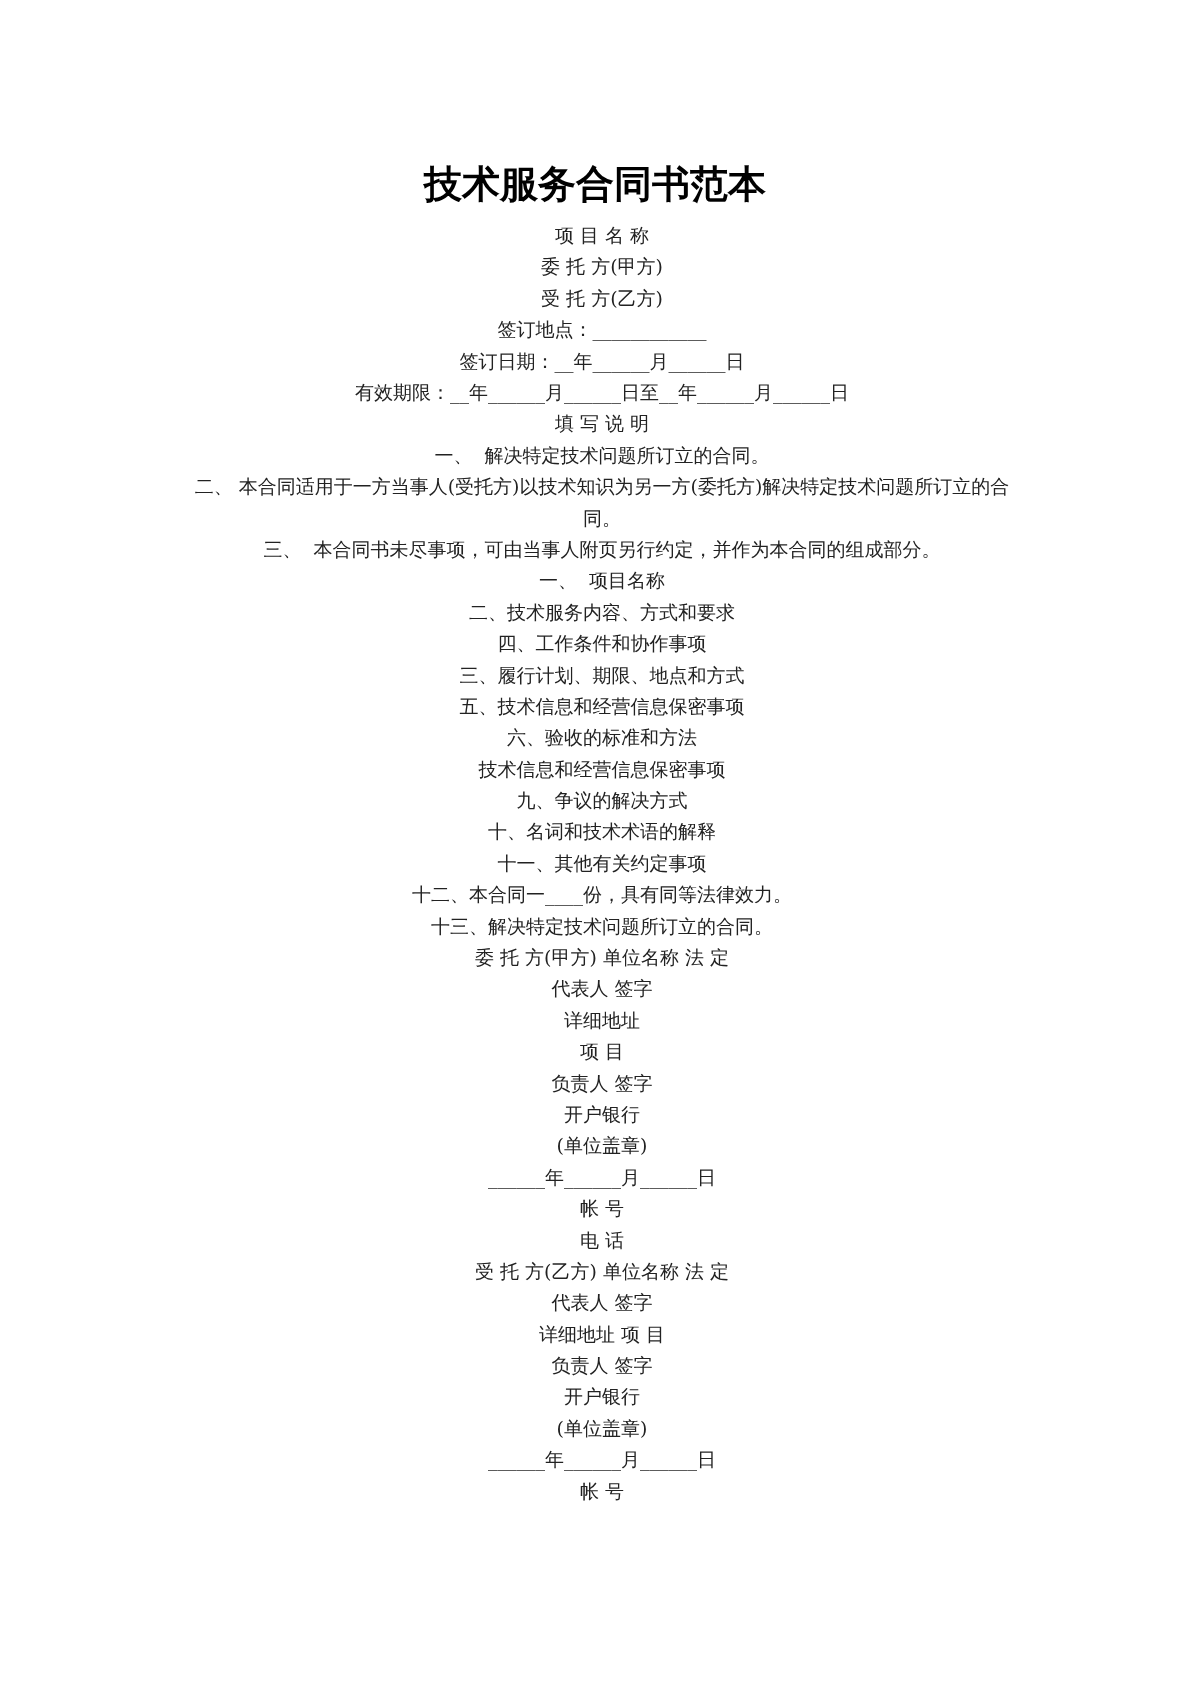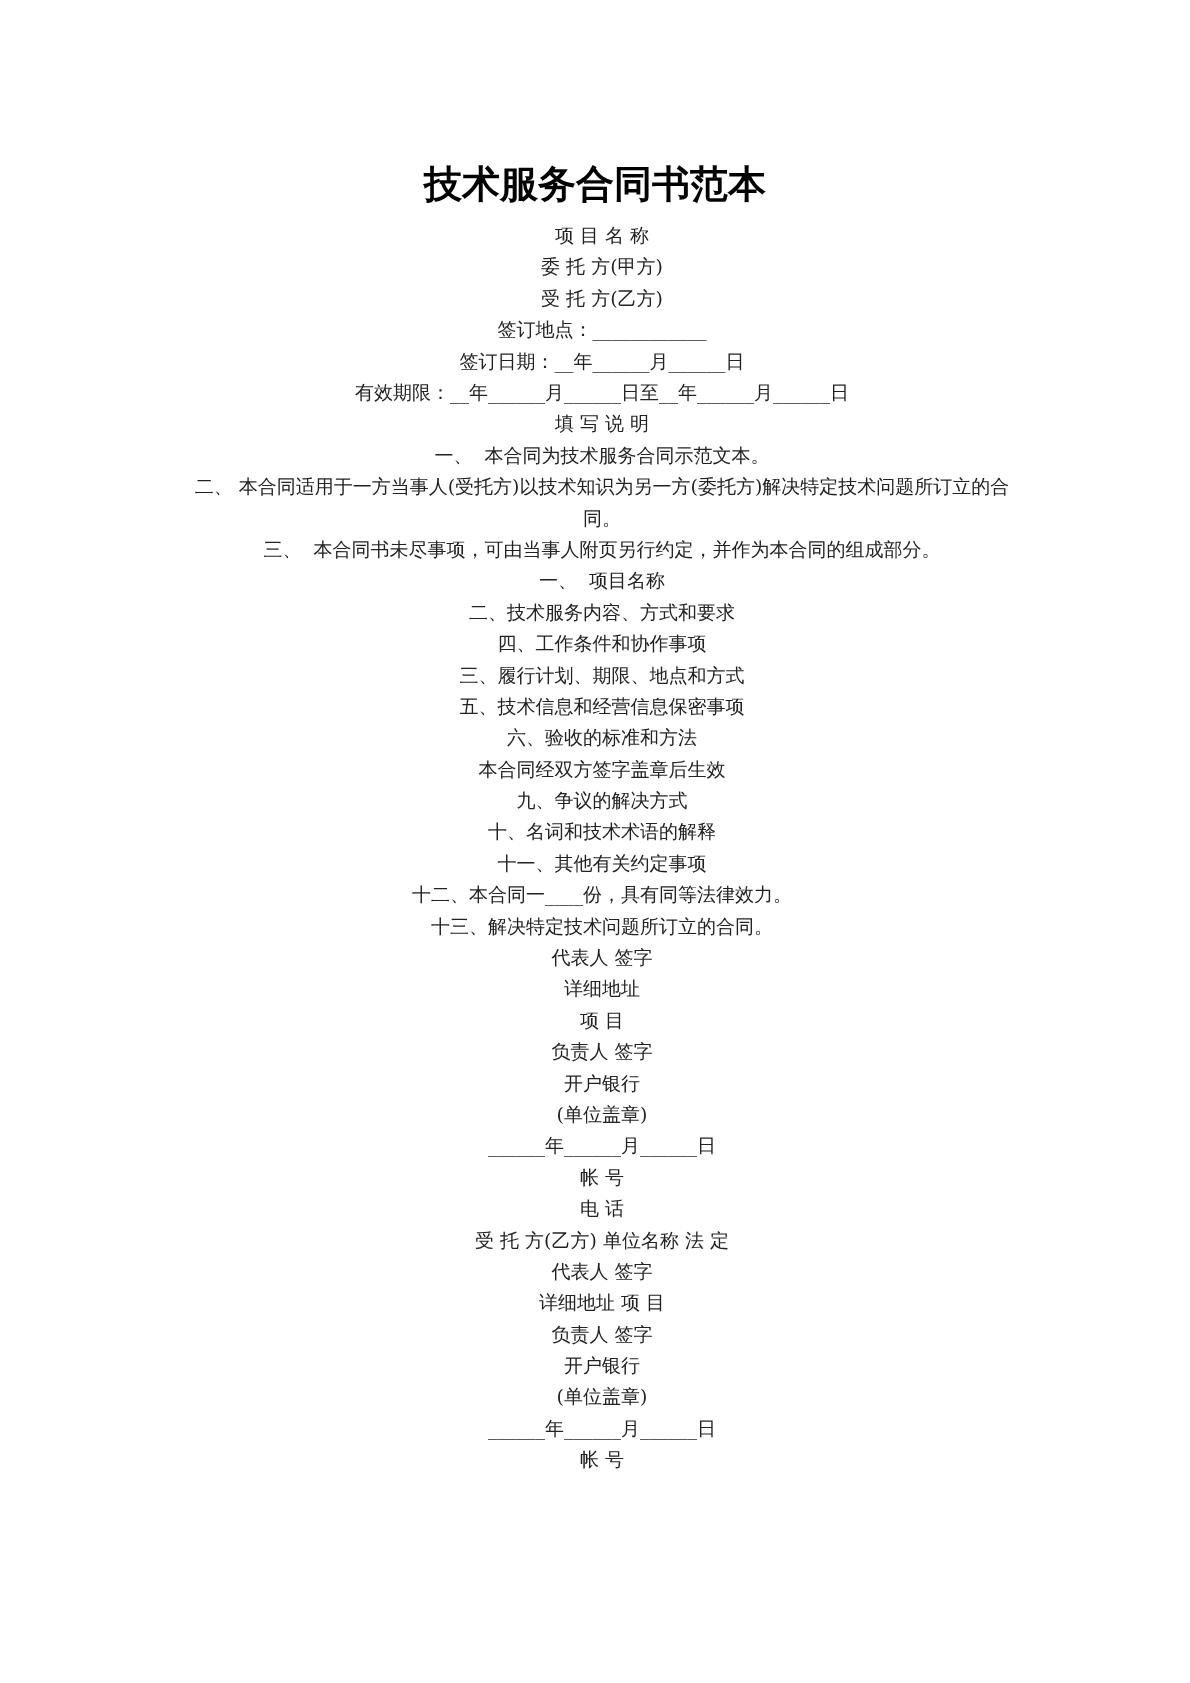--- a/index.html
+++ b/index.html
@@ -24,41 +24,42 @@
       <div class="line">项 目 名 称</div>
       <div class="line">委 托 方(甲方)</div>
       <div class="line">受 托 方(乙方)</div>
       <div class="line">签订地点：____________</div>
       <div class="line">签订日期：__年______月______日</div>
       <div class="line">有效期限：__年______月______日至__年______月______日</div>
     </div>
 
     <div class="line">填 写 说 明</div>
     <div>
-      <div class="line">一、  本合同为技术服务合同示范文本。</div>
+      <div class="line">一、  解决特定技术问题所订立的合同。</div>
       <div class="line wrap">二、  本合同适用于一方当事人(受托方)以技术知识为另一方(委托方)解决特定技术问题所订立的合同。</div>
       <div class="line">三、  本合同书未尽事项，可由当事人附页另行约定，并作为本合同的组成部分。</div>
     </div>
 
     <div>
       <div class="line">一、  项目名称</div>
       <div class="line">二、技术服务内容、方式和要求</div>
       <div class="line">四、工作条件和协作事项</div>
       <div class="line">三、履行计划、期限、地点和方式</div>
       <div class="line">五、技术信息和经营信息保密事项</div>
       <div class="line">六、验收的标准和方法</div>
-      <div class="line">本合同经双方签字盖章后生效</div>
+      <div class="line">技术信息和经营信息保密事项</div>
       <div class="line">九、争议的解决方式</div>
       <div class="line">十、名词和技术术语的解释</div>
       <div class="line">十一、其他有关约定事项</div>
       <div class="line">十二、本合同一____份，具有同等法律效力。</div>
       <div class="line">十三、解决特定技术问题所订立的合同。</div>
     </div>
 
     <div>
+      <div class="line">委 托 方(甲方) 单位名称 法 定</div>
       <div class="line">代表人 签字</div>
       <div class="line">详细地址</div>
       <div class="line">项 目</div>
       <div class="line">负责人 签字</div>
       <div class="line">开户银行</div>
       <div class="line">(单位盖章)</div>
       <div class="line">______年______月______日</div>
       <div class="line">帐 号</div>
       <div class="line">电 话</div>
     </div>

